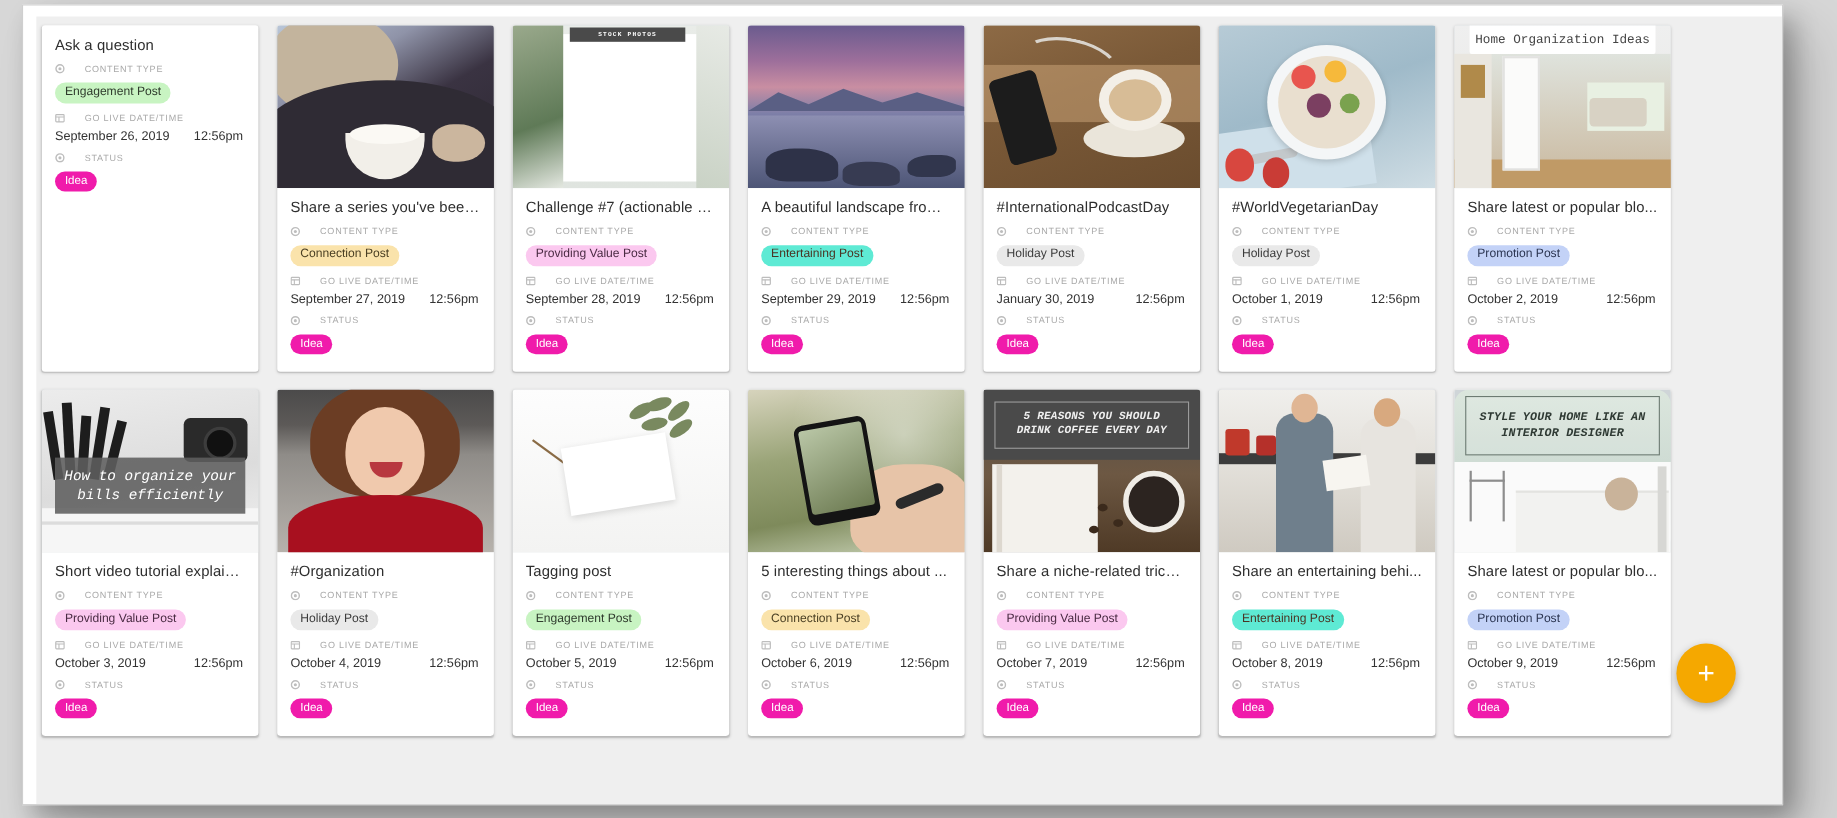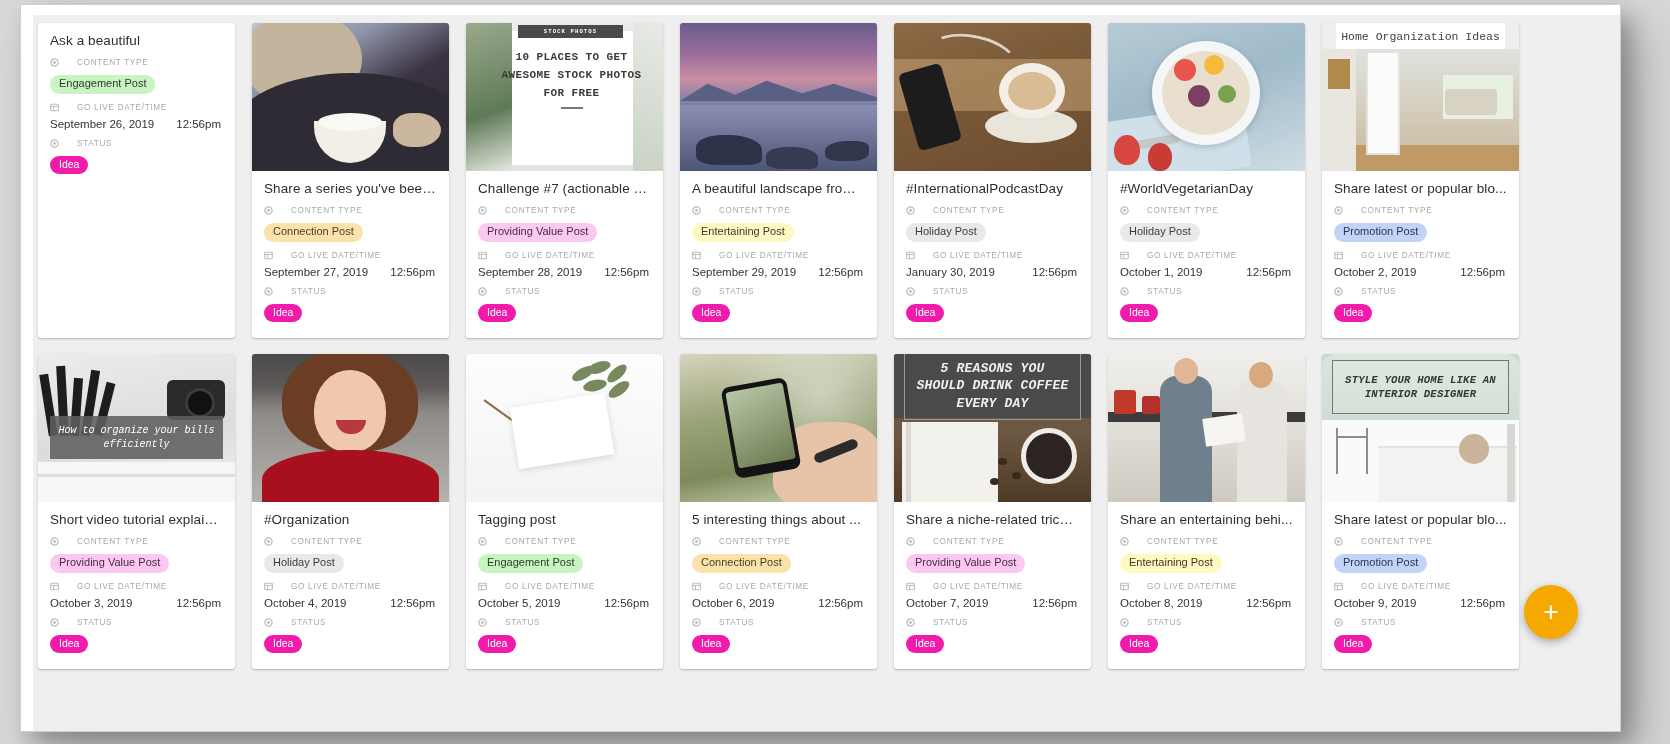--- a/index.html
+++ b/index.html
@@ -104,21 +104,21 @@
     padding: 2px 9px 3px 9px;
     border-radius: 10px;
     font-size: 11px;
     line-height: 1.25;
     white-space: nowrap;
   }
 
   .pill-engagement { background: #c8f4c2; color: #2f3b2d; }
   .pill-connection { background: #fae3ab; color: #4a3f23; }
   .pill-value      { background: #fbc8ef; color: #4a2b43; }
-  .pill-entertain  { background: #fef9c3; color: #4a3524; }
+  .pill-entertain  { background: #5eead4; color: #4a3524; }
   .pill-holiday    { background: #e9e9e9; color: #3c3c3c; }
   .pill-promotion  { background: #c3d2f7; color: #2c3652; }
 
   .pill-status {
     background: #f01bab;
     color: #ffffff;
     font-size: 10.5px;
     padding: 2px 9px 3px 9px;
     border-radius: 10px;
   }
@@ -248,21 +248,21 @@
   .art-bills { background:linear-gradient(170deg,#ececec 0%,#dcdcdc 55%,#f2f2f2 100%); }
   .art-bills .pens { position:absolute; left:4px; top:6px; width:78px; height:76px; }
   .art-bills .pen { position:absolute; bottom:0; width:9px; background:#1d1d1d; }
   .art-bills .cam { position:absolute; right:10px; top:26px; width:58px; height:40px; border-radius:6px; background:#2a2a2a; }
   .art-bills .cam:after { content:""; position:absolute; left:18px; top:8px; width:24px; height:24px; border-radius:50%; background:#111; border:3px solid #3d3d3d; }
   .art-bills .books { position:absolute; left:0; right:0; bottom:0; height:40px; background:#f6f6f6; }
   .art-bills .books:before { content:""; position:absolute; left:0; right:0; top:12px; height:3px; background:#dcdcdc; }
   .art-bills .cap {
     position:absolute; left:12px; right:12px; top:62px; padding:8px 6px;
     background:rgba(95,95,95,.88); color:#fff; text-align:center;
-    font-size:10px; font-style:italic; line-height:1.35;
+    font-size:13px; font-style:italic; line-height:1.35;
   }
 
   
   .art-smile { background:linear-gradient(180deg,#4b4a4a 0%,#5d5a58 22%,#8f8c88 40%,#b7b2ac 100%); }
   .art-smile .hair { position:absolute; left:30px; top:-6px; width:136px; height:104px; border-radius:50% 50% 42% 42%; background:#6b3d24; }
   .art-smile .face { position:absolute; left:62px; top:16px; width:72px; height:82px; border-radius:50% 50% 46% 46%; background:#f0c9ad; }
   .art-smile .smile{ position:absolute; left:84px; top:66px; width:30px; height:14px; border-radius:0 0 18px 18px; background:#b8383f; }
   .art-smile .body { position:absolute; left:10px; right:10px; bottom:-10px; height:62px; border-radius:48% 48% 0 0; background:#a8101f; }
 
   
@@ -281,21 +281,21 @@
   .art-phone .band { position:absolute; right:18px; bottom:46px; width:46px; height:10px; border-radius:5px; background:#2b2b2b; transform:rotate(-22deg); }
 
   
   .art-coffee { background:linear-gradient(180deg,#55504c 0%,#6d5843 52%,#4f3a26 100%); }
   .art-coffee .cap {
     position:absolute; left:0; right:0; top:0; height:64px; background:#4a4a4a;
     display:flex; align-items:center; justify-content:center; padding:0 10px;
   }
   .art-coffee .cap i {
     display:block; border:1px solid #9b9b9b; padding:7px 8px;
-    color:#efefef; font-size:13px; font-style:italic; font-weight:600;
+    color:#efefef; font-size:10px; font-style:italic; font-weight:600;
     text-align:center; line-height:1.35; letter-spacing:.2px;
   }
   .art-coffee .note { position:absolute; left:8px; top:68px; width:96px; bottom:0; background:#f3f1ec; }
   .art-coffee .note:before { content:""; position:absolute; left:4px; top:0; bottom:0; width:5px; background:#ddd8cf; }
   .art-coffee .mug { position:absolute; right:14px; top:74px; width:56px; height:56px; border-radius:50%; background:#2c2420; border:5px solid #efece6; }
   .art-coffee .bean1 { position:absolute; left:104px; top:104px; width:9px; height:7px; border-radius:50%; background:#3b2a1c; }
   .art-coffee .bean2 { position:absolute; left:118px; top:118px; width:9px; height:7px; border-radius:50%; background:#3b2a1c; }
   .art-coffee .bean3 { position:absolute; left:96px; top:124px; width:9px; height:7px; border-radius:50%; background:#3b2a1c; }
 
   
@@ -330,21 +330,21 @@
 </head>
 <body>
 
 <div id="app-window">
   <div id="board-surface">
 
     <div id="card-grid">
 
       <div class="card">
         <div class="card-body">
-          <div class="card-title">Ask a beautiful</div>
+          <div class="card-title">Ask a question</div>
           <div class="field">
             <div class="field-label">
               <svg class="ico" width="9" height="9" viewBox="0 0 9 9">
                   <circle cx="4.5" cy="4.5" r="3.6" fill="none" stroke="#bdbdbd" stroke-width="1.3"></circle>
                   <circle cx="4.5" cy="4.5" r="1.4" fill="#bdbdbd"></circle>
                 </svg>
               <span>CONTENT TYPE</span>
             </div>
             <span class="pill pill-engagement">Engagement Post</span>
           </div>
@@ -423,24 +423,20 @@
         </div>
       </div>
 
       <div class="card">
         <div class="card-thumb">
           <div class="thumb-art art-stock">
             <div class="sheet"></div>
               <div class="leaves"></div>
               <div class="leaves2"></div>
             <div class="tag">STOCK PHOTOS</div>
-            <div class="sheet-txt">
-              <div>10 PLACES TO GET AWESOME STOCK PHOTOS FOR FREE</div>
-              <div class="rule"></div>
-            </div>
           </div>
         </div>
         <div class="card-body">
           <div class="card-title">Challenge #7 (actionable st...</div>
           <div class="field">
             <div class="field-label">
               <svg class="ico" width="9" height="9" viewBox="0 0 9 9">
                   <circle cx="4.5" cy="4.5" r="3.6" fill="none" stroke="#bdbdbd" stroke-width="1.3"></circle>
                   <circle cx="4.5" cy="4.5" r="1.4" fill="#bdbdbd"></circle>
                 </svg>

